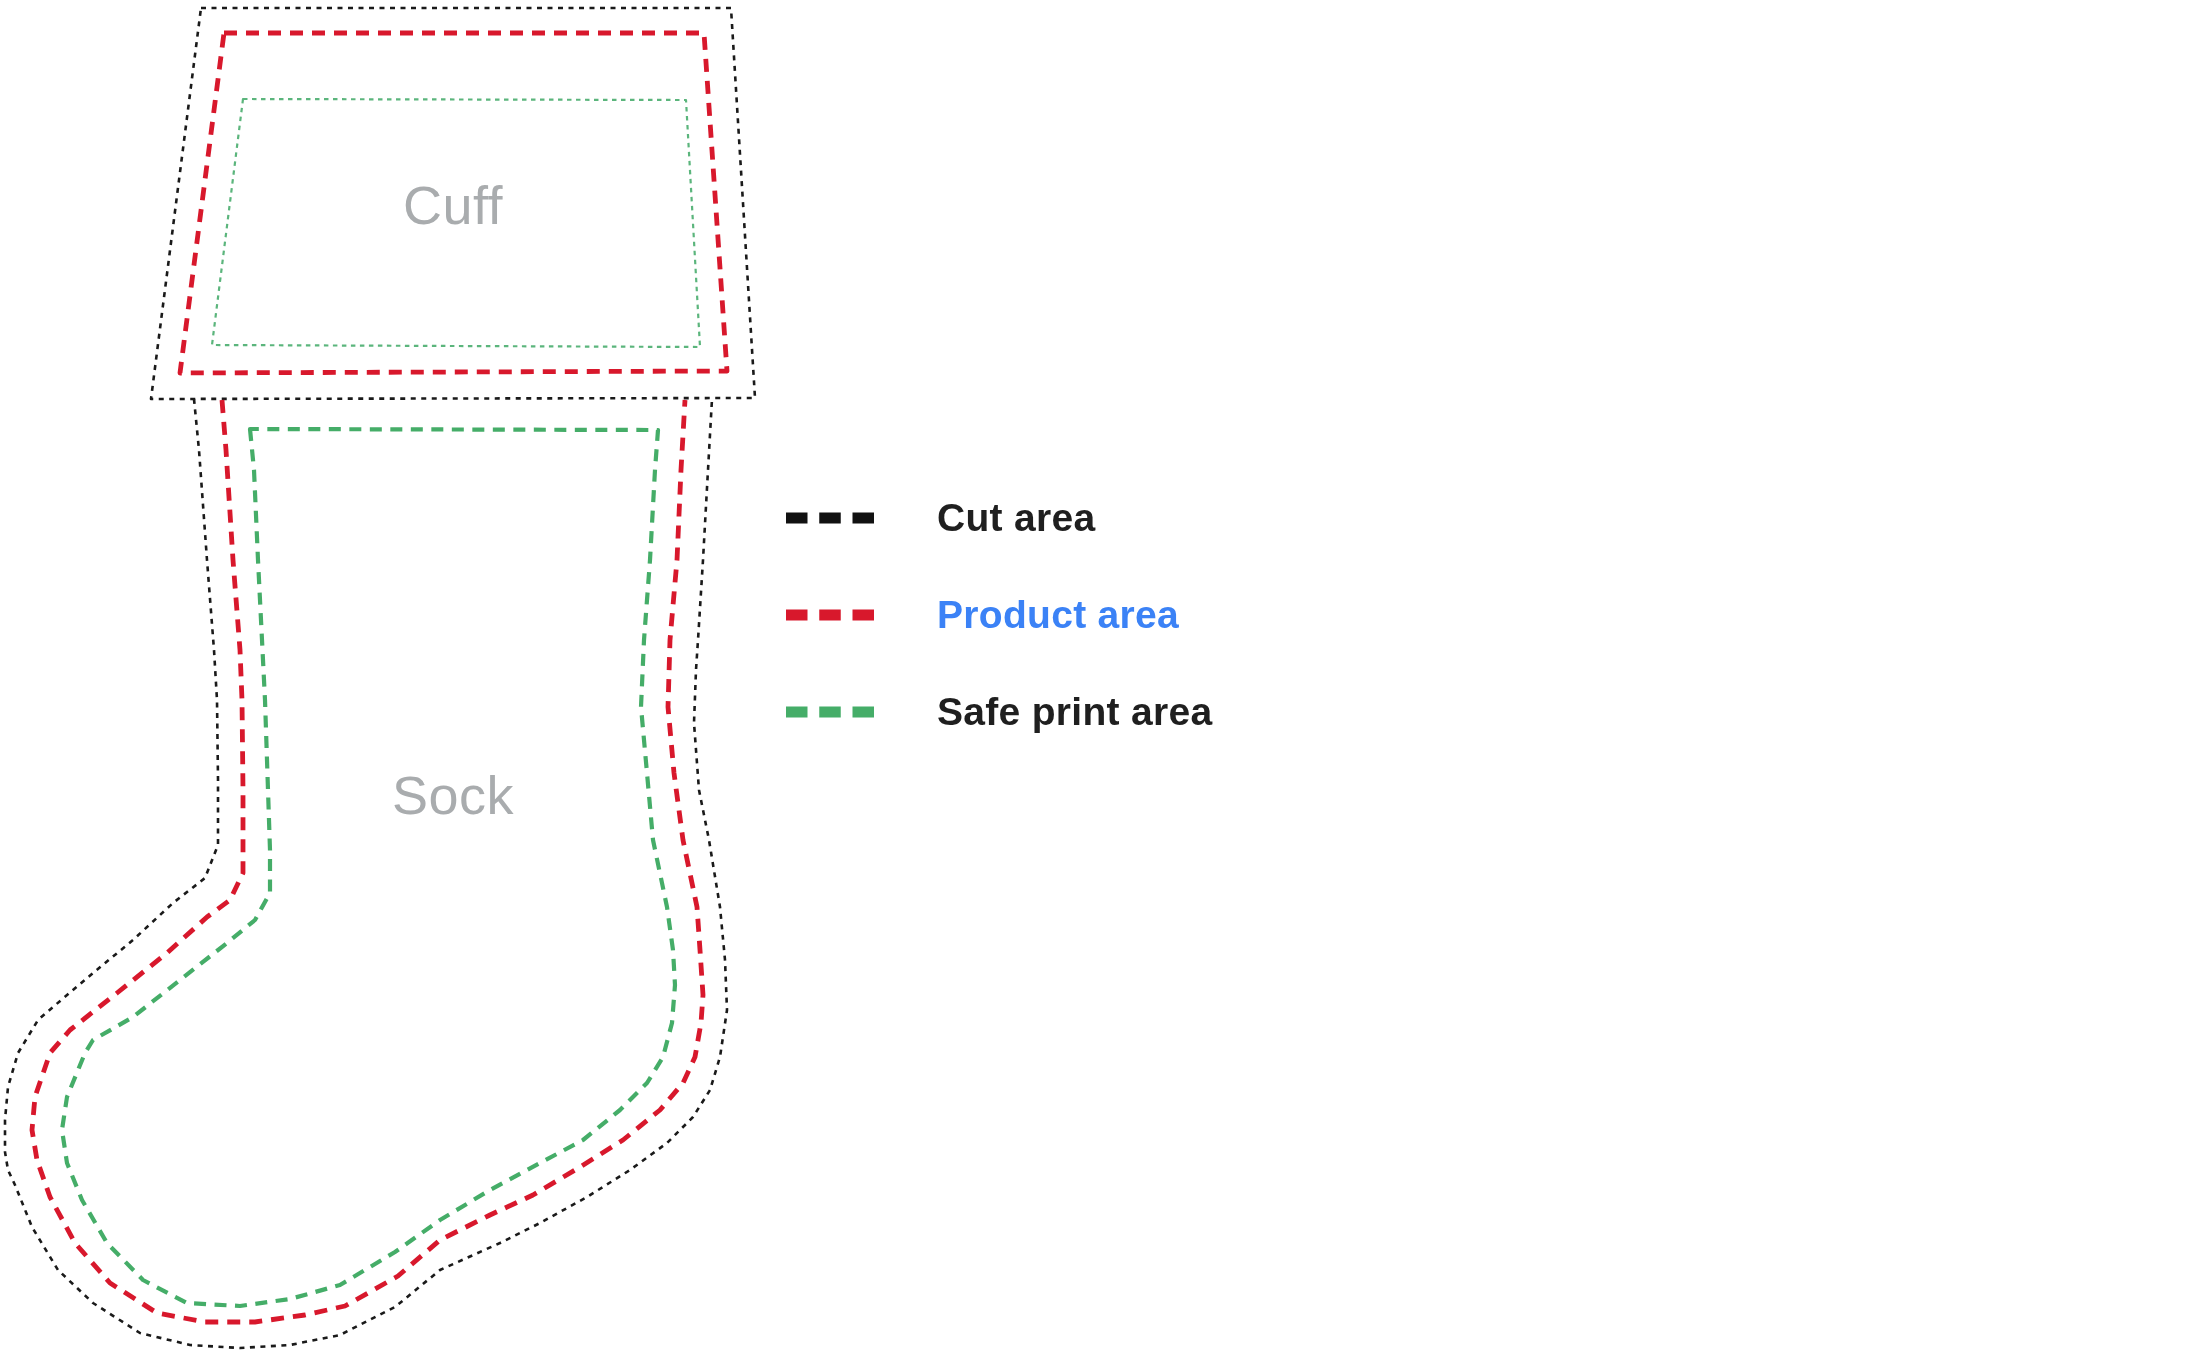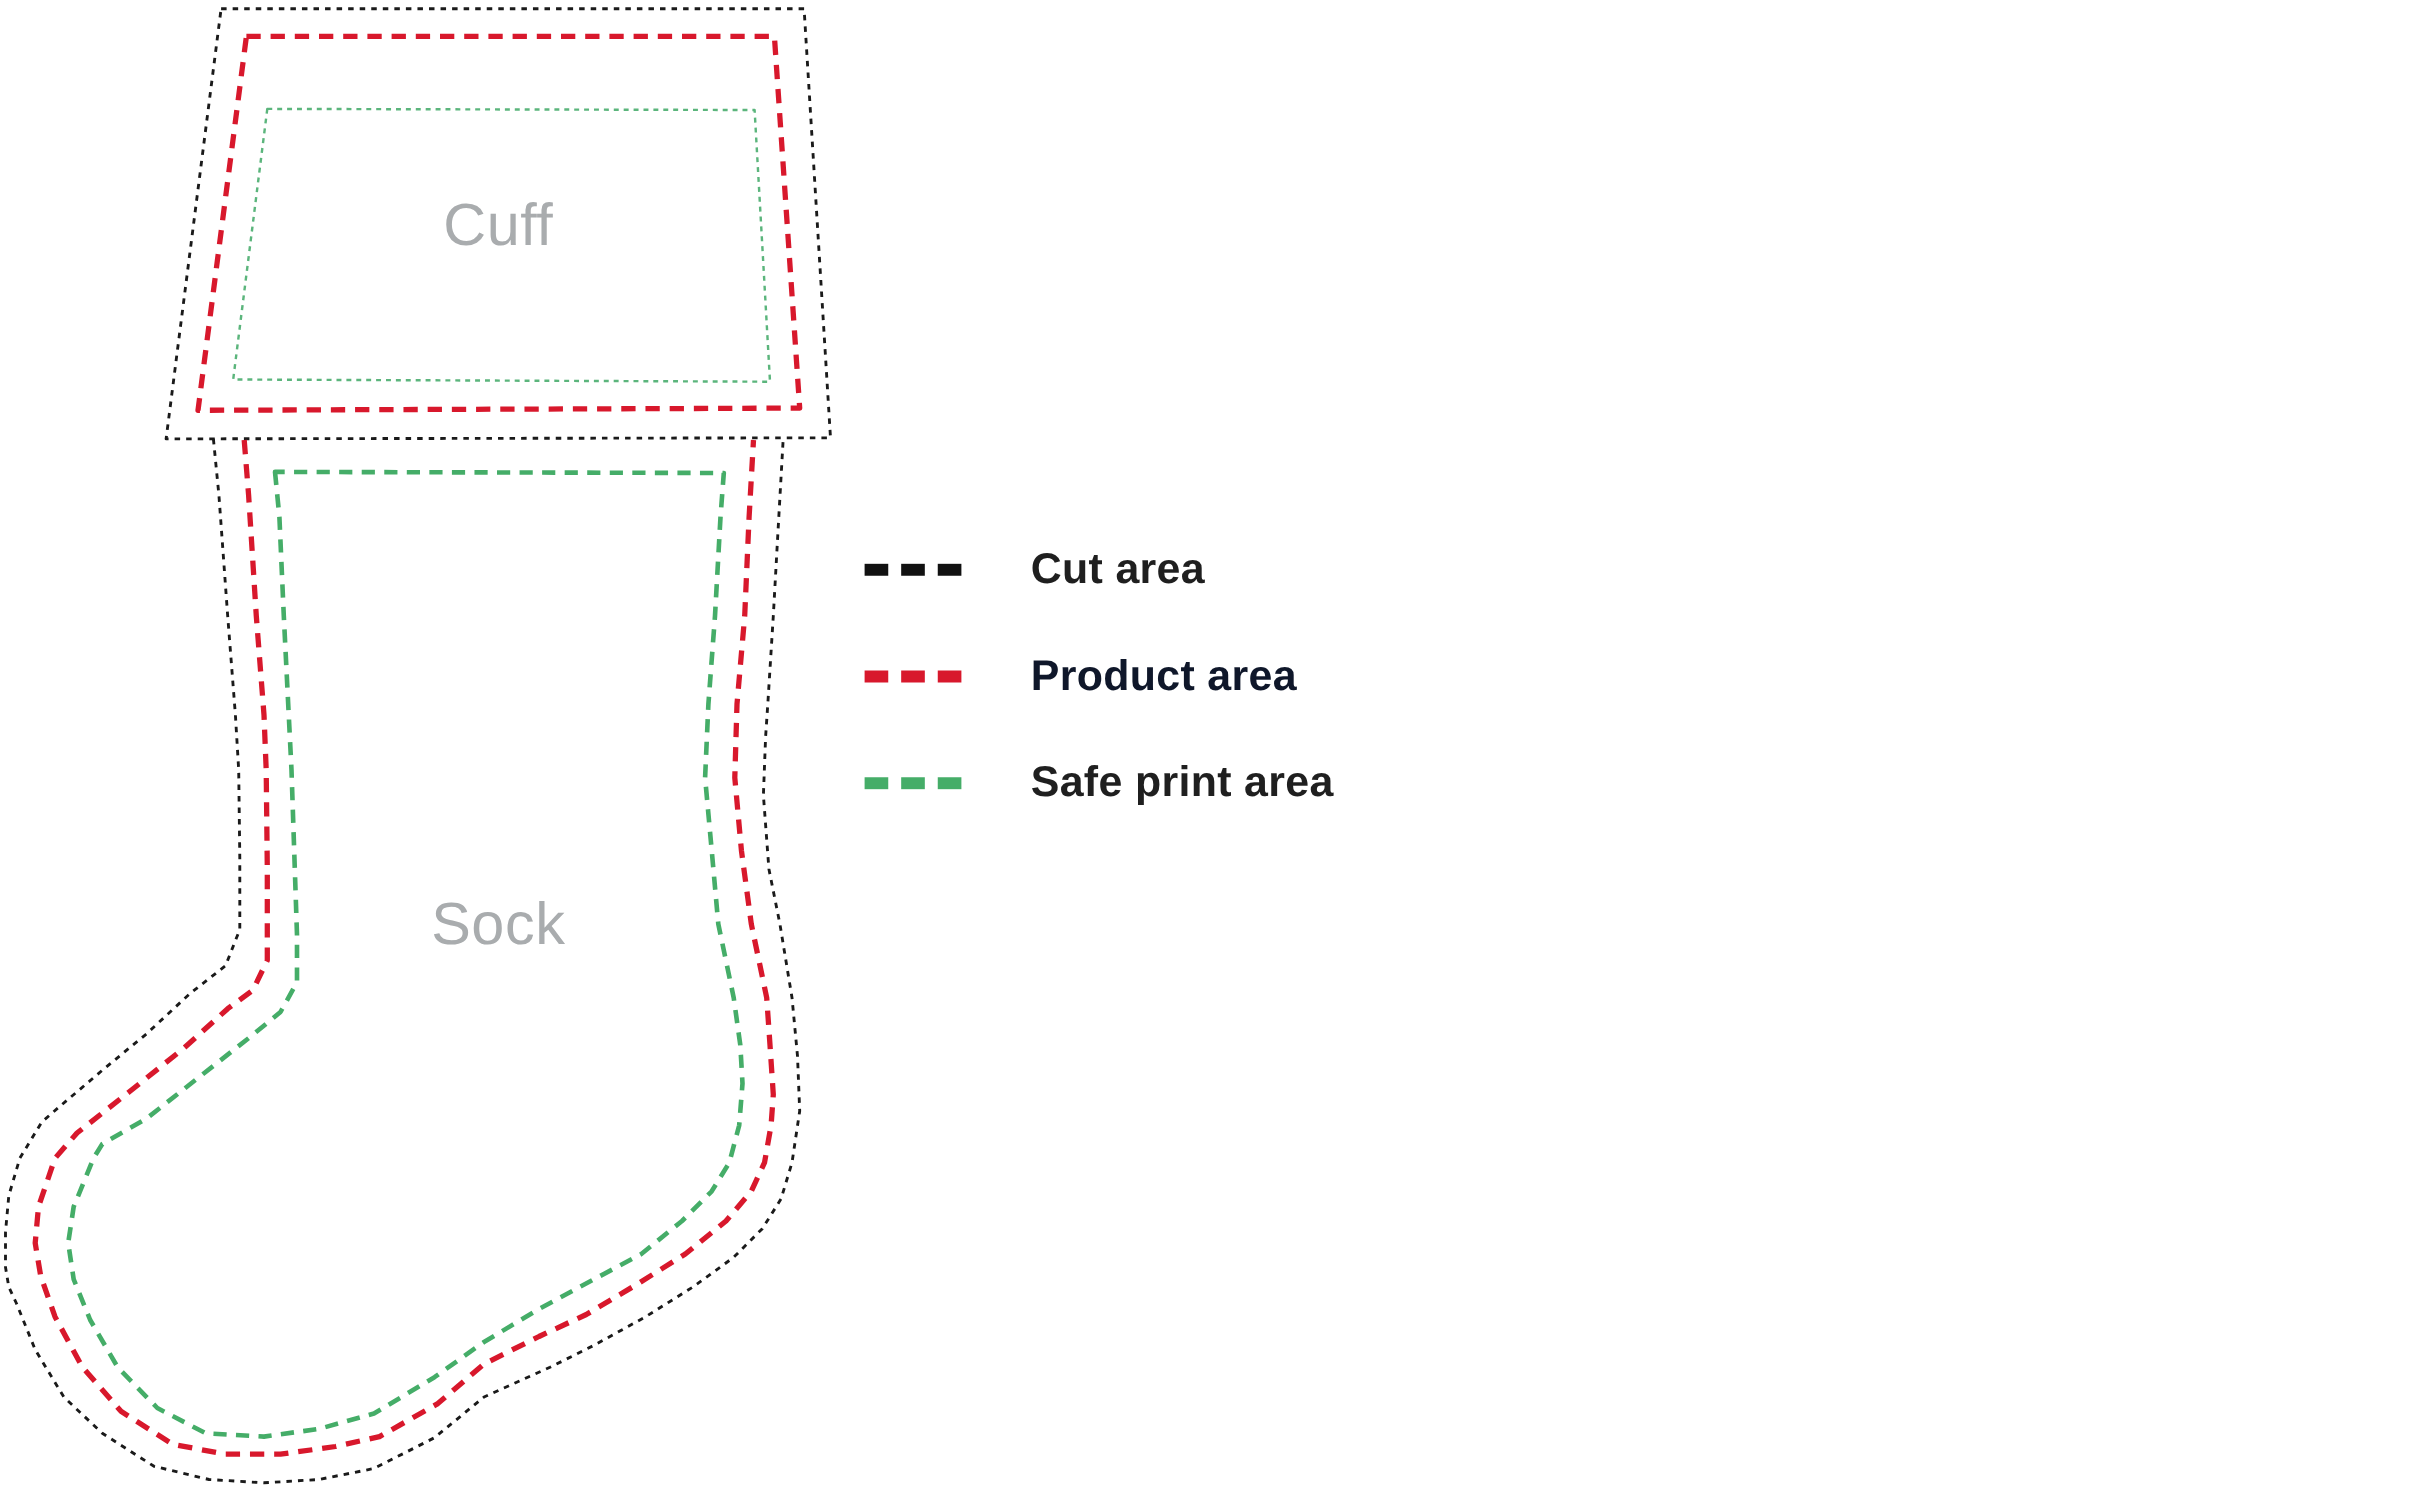--- a/index.html
+++ b/index.html
@@ -92,36 +92,36 @@
                L270,893 L255,920 L227,943 L180,980 L133,1017 L93,1040 L85,1053
                L67,1097 L62,1130 L67,1163 L82,1200 L107,1243 L143,1280
                L187,1303 L240,1306 L290,1299 L340,1285 L395,1252 L440,1220
                L490,1190 L540,1163 L583,1140 L620,1110 L647,1083 L663,1057
                L672,1023 L675,985 L673,950 L667,907 L653,840 L647,773
                L641,707 L644,640 L650,560 L655,470 L658,430 Z" stroke="#45ad68"></path>
     </g>
   </svg>
 
   <div class="part-label cuff" style="color: rgb(169, 172, 174);">Cuff</div>
-  <div class="part-label sock" style="color: rgb(169, 172, 174); margin-top: 45px;">Sock</div>
+  <div class="part-label sock" style="color: rgb(169, 172, 174);">Sock</div>
 
   <div class="legend">
 
     <div class="legend-row">
       <svg class="legend-swatch" viewBox="0 0 90 12">
         <line x1="1" y1="6" x2="89" y2="6" stroke-width="11" stroke-dasharray="21.5 11.75" stroke="#111111"></line>
       </svg>
       <span class="legend-label" style="color: rgb(31, 31, 31);">Cut area</span>
     </div>
 
     <div class="legend-row">
       <svg class="legend-swatch" viewBox="0 0 90 12">
         <line x1="1" y1="6" x2="89" y2="6" stroke-width="11" stroke-dasharray="21.5 11.75" stroke="#d8182c"></line>
       </svg>
-      <span class="legend-label" style="color: #0f172a;">Product area</span>
+      <span class="legend-label" style="color: #3b82f6;">Product area</span>
     </div>
 
     <div class="legend-row">
       <svg class="legend-swatch" viewBox="0 0 90 12">
         <line x1="1" y1="6" x2="89" y2="6" stroke-width="11" stroke-dasharray="21.5 11.75" stroke="#45ad68"></line>
       </svg>
       <span class="legend-label" style="color: rgb(31, 31, 31);">Safe print area</span>
     </div>
 
   </div>

